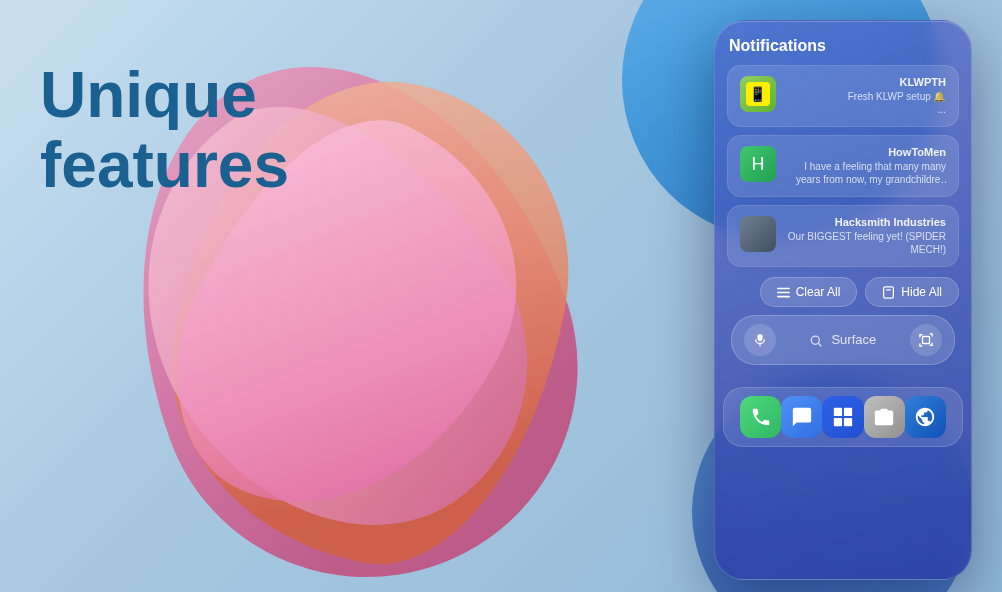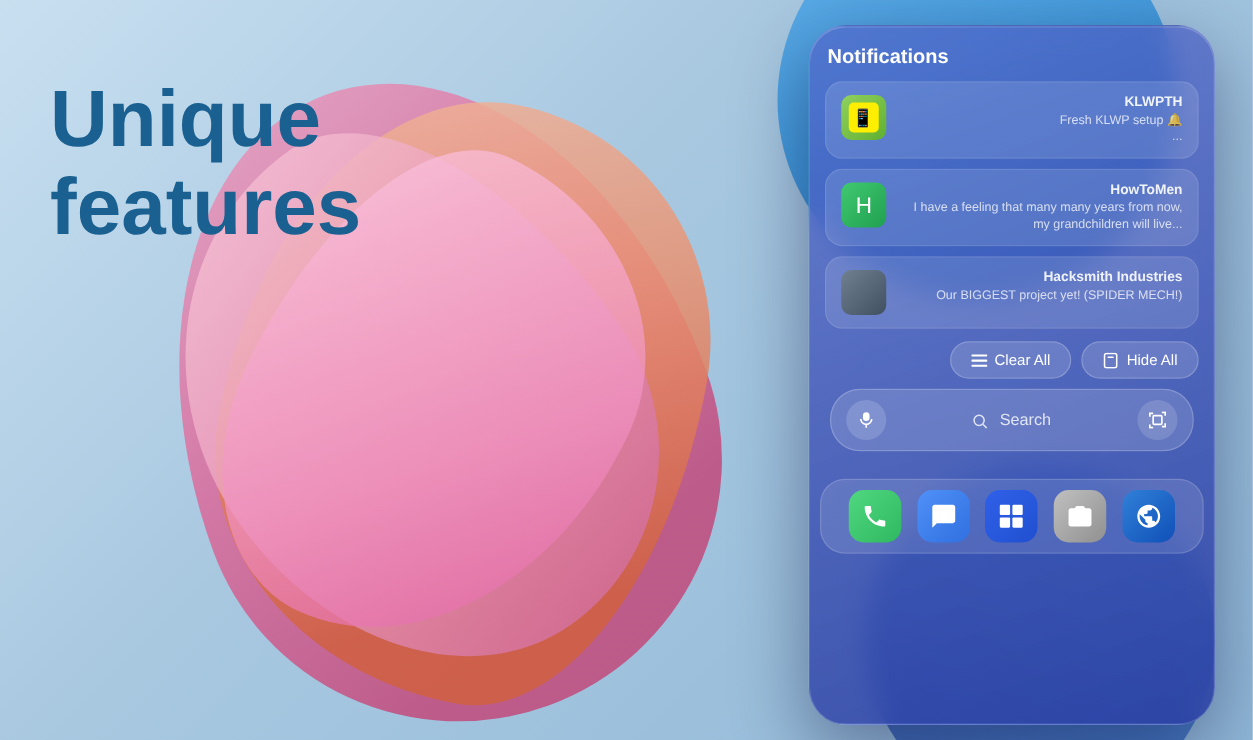--- a/index.html
+++ b/index.html
@@ -122,21 +122,21 @@
       font-weight: 700;
       line-height: 1.1;
       text-shadow: none;
     }
 
     
     .phone {
       position: absolute;
       right: 30px;
       top: 20px;
-      width: 325px;
+      width: 258px;
       height: 560px;
       background: linear-gradient(160deg, rgba(80,100,200,0.7) 0%, rgba(60,80,180,0.8) 50%, rgba(40,60,160,0.85) 100%);
       border-radius: 30px;
       z-index: 20;
       box-shadow: 0 20px 60px rgba(0,0,50,0.4), inset 0 1px 0 rgba(255,255,255,0.2);
       backdrop-filter: blur(10px);
       border: 1px solid rgba(255,255,255,0.15);
       overflow: hidden;
     }
 
@@ -373,21 +373,21 @@
         <div class="notif-app">HowToMen</div>
         <div class="notif-text">I have a feeling that many many years from now, my grandchildren will live...</div>
       </div>
     </div>
 
 
     <div class="notif-card">
       <div class="img-hacksmith"></div>
       <div class="notif-content">
         <div class="notif-app">Hacksmith Industries</div>
-        <div class="notif-text">Our BIGGEST project yet! (SPIDER MECH!)</div>
+        <div class="notif-text">Our BIGGEST feeling yet! (SPIDER MECH!)</div>
       </div>
     </div>
 
     <div class="action-row">
       <button class="action-btn">
         <svg viewBox="0 0 16 16">
           <rect x="0" y="2" width="16" height="2" rx="1"></rect>
           <rect x="0" y="7" width="16" height="2" rx="1"></rect>
           <rect x="0" y="12" width="16" height="2" rx="1"></rect>
         </svg>
@@ -408,21 +408,21 @@
           <rect x="5" y="1" width="6" height="8" rx="3"></rect>
           <path d="M3 7a5 5 0 0010 0" stroke="white" stroke-width="1.5" fill="none"></path>
           <line x1="8" y1="12" x2="8" y2="15" stroke="white" stroke-width="1.5"></line>
         </svg>
       </div>
       <div class="search-bar-text">
         <svg width="13" height="13" viewBox="0 0 16 16" fill="rgba(255,255,255,0.7)" style="vertical-align:middle;margin-right:5px;">
           <circle cx="6.5" cy="6.5" r="5" fill="none" stroke="rgba(255,255,255,0.8)" stroke-width="1.5"></circle>
           <line x1="10.5" y1="10.5" x2="14" y2="14" stroke="rgba(255,255,255,0.8)" stroke-width="1.5"></line>
         </svg>
-        <span>Search</span>
+        <span>Surface</span>
       </div>
       <div class="search-bar-scan">
         <svg width="14" height="14" viewBox="0 0 16 16" fill="none" stroke="white" stroke-width="1.5">
           <path d="M1 5V2h3M12 1h3v3M15 11v3h-3M4 15H1v-3"></path>
           <rect x="4" y="4" width="8" height="8" rx="1"></rect>
         </svg>
       </div>
     </div>
 
   </div>

